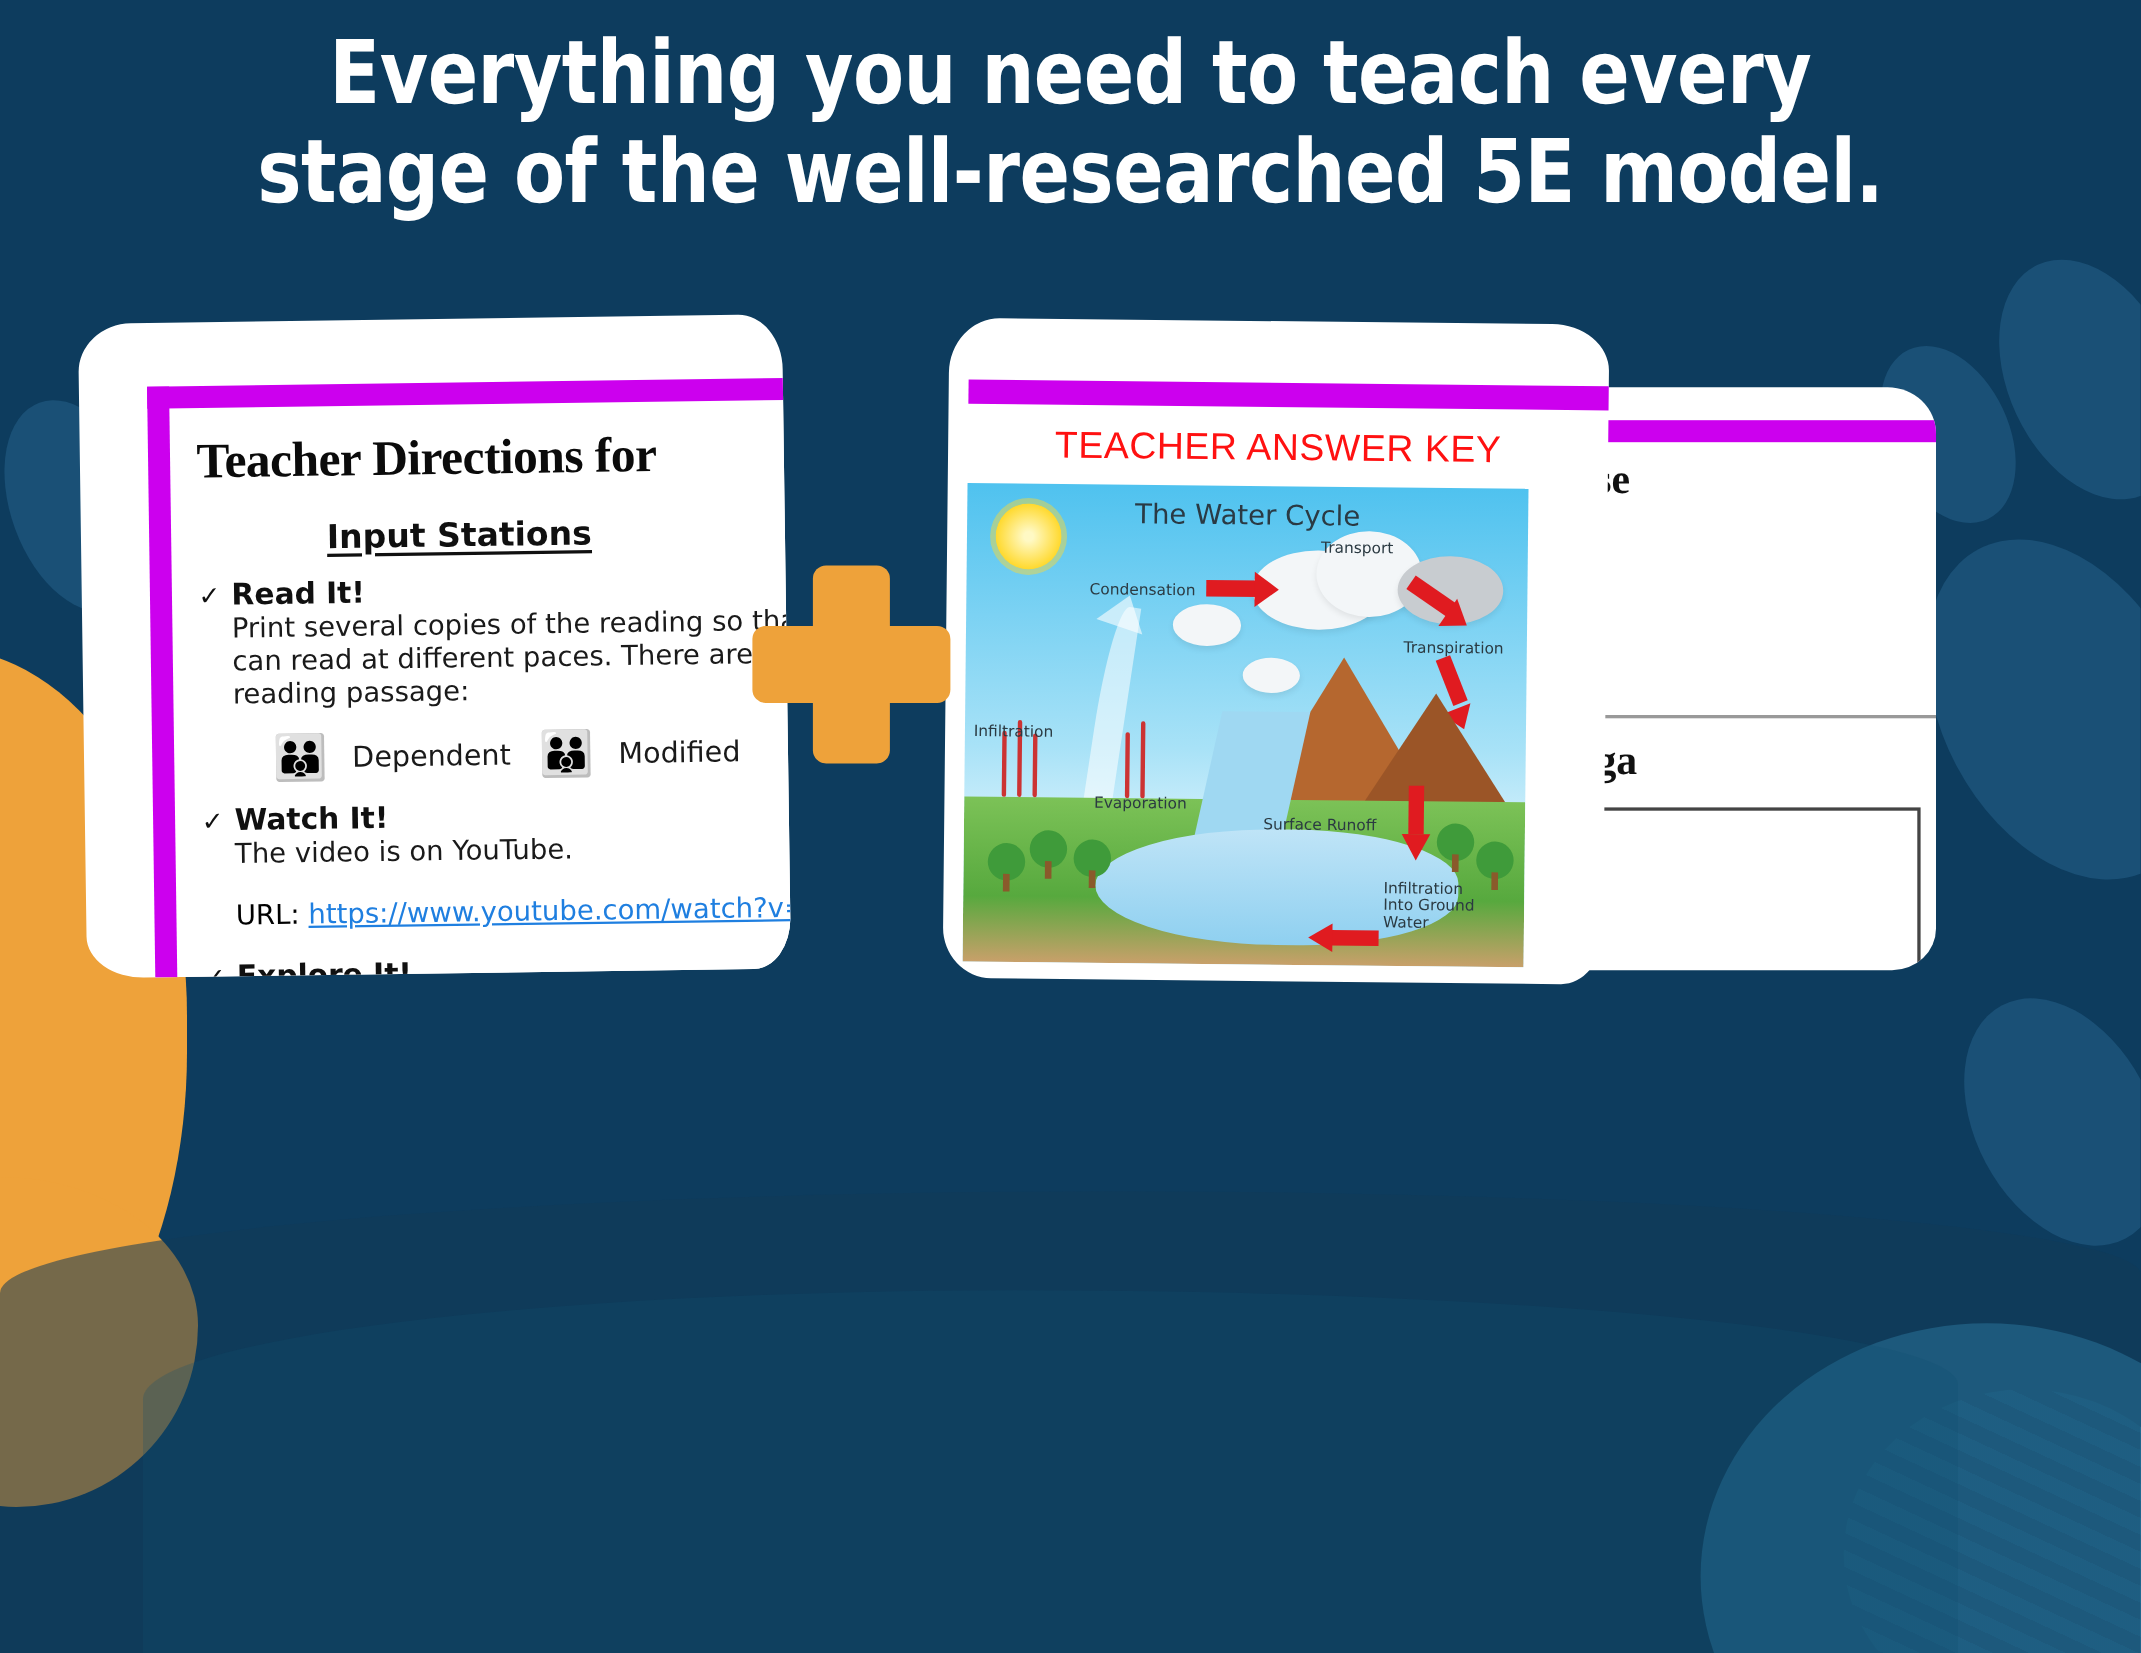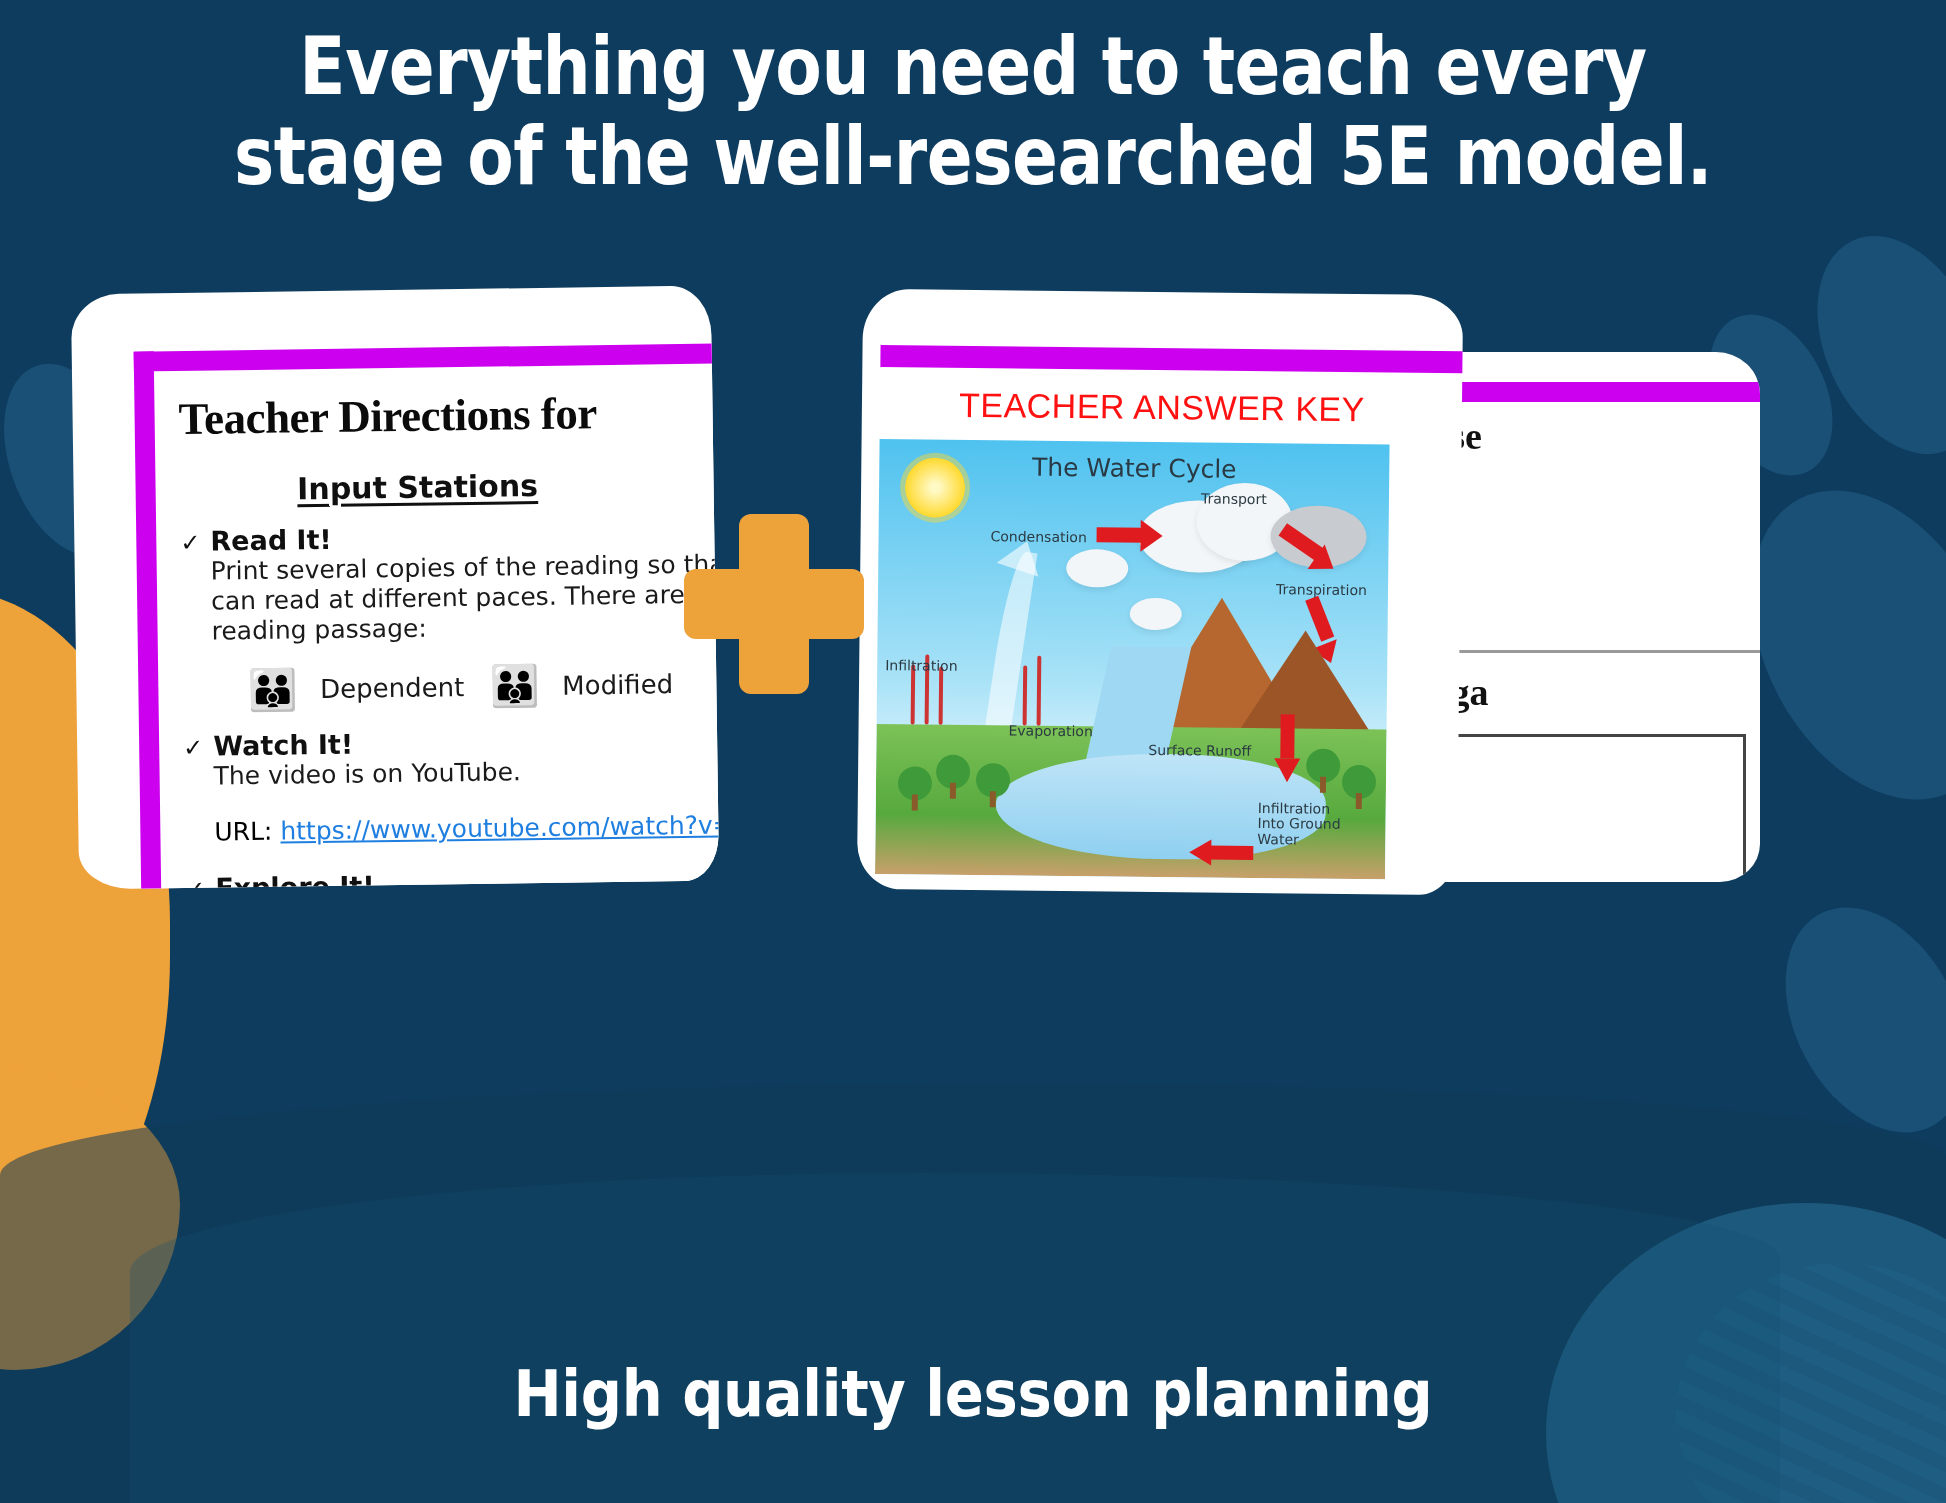--- a/index.html
+++ b/index.html
@@ -371,22 +371,21 @@
 
       <div class="red-bar" style="left:404px;bottom:120px;width:14px;height:44px;"></div>
       <div class="red-arrow" style="left:398px;bottom:96px;border-width:24px 13px 0 13px;border-color:#e01b20 transparent transparent transparent;"></div>
       <div class="red-bar" style="left:334px;bottom:18px;width:44px;height:14px;"></div>
       <div class="red-arrow" style="left:314px;bottom:12px;border-width:13px 22px 13px 0;border-color:transparent #e01b20 transparent transparent;"></div>
 
       <div class="wc-label" style="left:112px;top:88px;">Condensation</div>
       <div class="wc-label" style="left:322px;top:48px;">Transport</div>
       <div class="wc-label" style="left:398px;top:138px;">Transpiration</div>
       <div class="wc-label" style="left:8px;top:218px;">Infiltration</div>
-      <div class="wc-label" style="left:132px;top:282px;text-align:right;">Evaporation</div>
+      <div class="wc-label" style="left:118px;top:282px;text-align:right;">Evaporation</div>
       <div class="wc-label" style="left:272px;top:300px;">Surface Runoff</div>
       <div class="wc-label" style="left:382px;top:358px;width:90px;white-space:normal;line-height:1.1;">Infiltration Into Ground Water</div>
     </div>
   </div>
 </div>
 
 <div id="bottom-text">
-  <span class="b1">High quality lesson planning</span>
 </div>
 
 </body></html>

